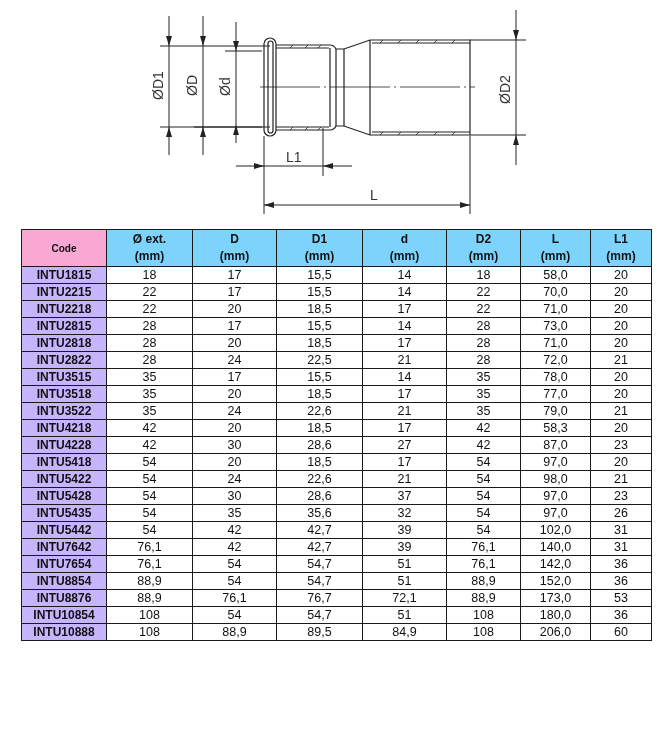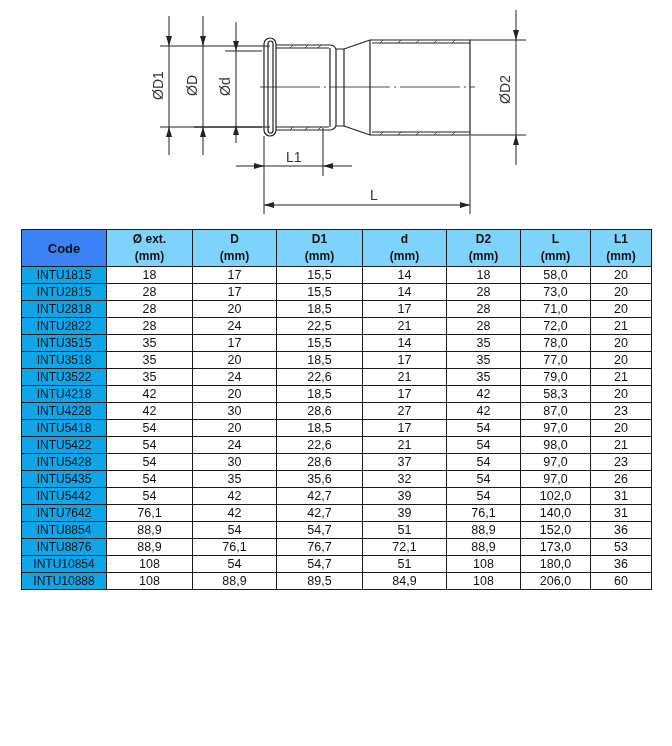--- a/index.html
+++ b/index.html
@@ -13,24 +13,24 @@
     font-size: 12.5px; color: #111;
     table-layout: fixed;
   }
   table.spec th, table.spec td {
     border: 1px solid #1a1a1a;
     text-align: center;
     padding: 0;
     line-height: 16px;
   }
   table.spec th { font-weight: bold; font-size: 12px; line-height: 17px; height: 36px; }
-  table.spec th.code-h { background: #3b82f6; font-size: 13px; }
+  table.spec th.code-h { background: #f9a8d4; font-size: 10px; }
   table.spec th.dim-h { background: #7dd3fc; text-align: center; }
   table.spec td { height: 16px; }
-  table.spec td.code { background: #0ea5e9; font-weight: normal; font-size: 12px; margin-top: 8px; }
+  table.spec td.code { background: #c4b5fd; font-weight: bold; font-size: 12px; margin-top: 8px; }
 </style>
 </head>
 <body>
 
 <svg id="drawing" viewBox="0 0 672 225" xmlns="http://www.w3.org/2000/svg">
   <defs>
     <marker id="arr" markerWidth="10" markerHeight="6" refX="10" refY="3" orient="auto" markerUnits="userSpaceOnUse">
       <path d="M0,0 L10,3 L0,6 Z" fill="#222"></path>
     </marker>
   </defs>
@@ -150,20 +150,40 @@
         <td class="code">INTU1815</td>
         <td>18</td>
         <td>17</td>
         <td>15,5</td>
         <td>14</td>
         <td>18</td>
         <td>58,0</td>
         <td>20</td>
       </tr>
       <tr>
+        <td class="code">INTU2215</td>
+        <td>22</td>
+        <td>17</td>
+        <td>15,5</td>
+        <td>14</td>
+        <td>22</td>
+        <td>70,0</td>
+        <td>20</td>
+      </tr>
+      <tr>
+        <td class="code">INTU2218</td>
+        <td>22</td>
+        <td>20</td>
+        <td>18,5</td>
+        <td>17</td>
+        <td>22</td>
+        <td>71,0</td>
+        <td>20</td>
+      </tr>
+      <tr>
         <td class="code">INTU2815</td>
         <td>28</td>
         <td>17</td>
         <td>15,5</td>
         <td>14</td>
         <td>28</td>
         <td>73,0</td>
         <td>20</td>
       </tr>
       <tr>
@@ -288,20 +308,30 @@
       </tr>
       <tr>
         <td class="code">INTU7642</td>
         <td>76,1</td>
         <td>42</td>
         <td>42,7</td>
         <td>39</td>
         <td>76,1</td>
         <td>140,0</td>
         <td>31</td>
+      </tr>
+      <tr>
+        <td class="code">INTU7654</td>
+        <td>76,1</td>
+        <td>54</td>
+        <td>54,7</td>
+        <td>51</td>
+        <td>76,1</td>
+        <td>142,0</td>
+        <td>36</td>
       </tr>
       <tr>
         <td class="code">INTU8854</td>
         <td>88,9</td>
         <td>54</td>
         <td>54,7</td>
         <td>51</td>
         <td>88,9</td>
         <td>152,0</td>
         <td>36</td>

